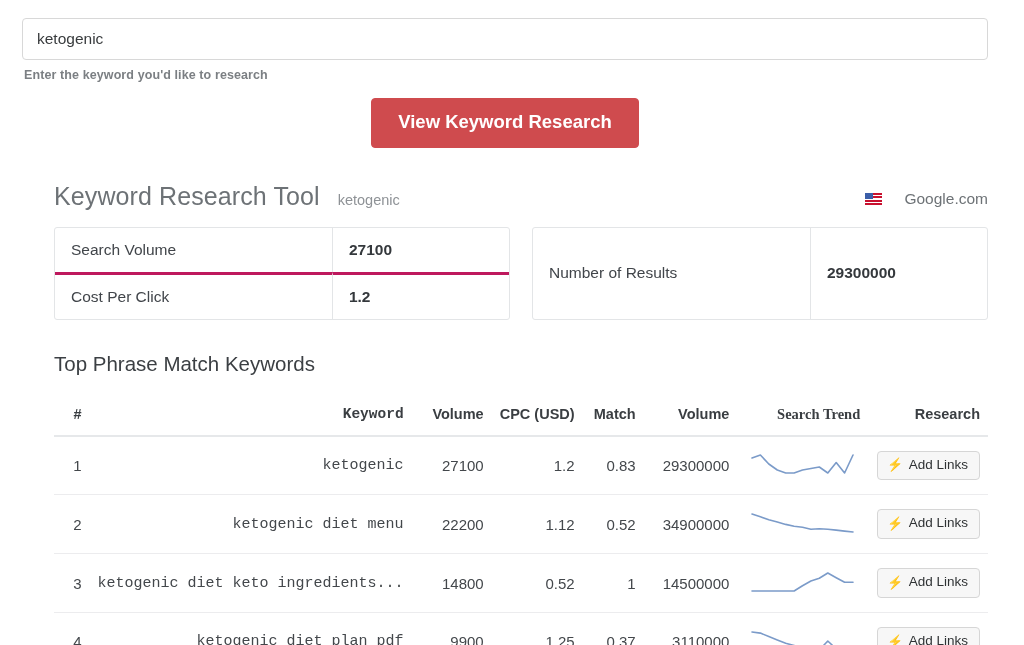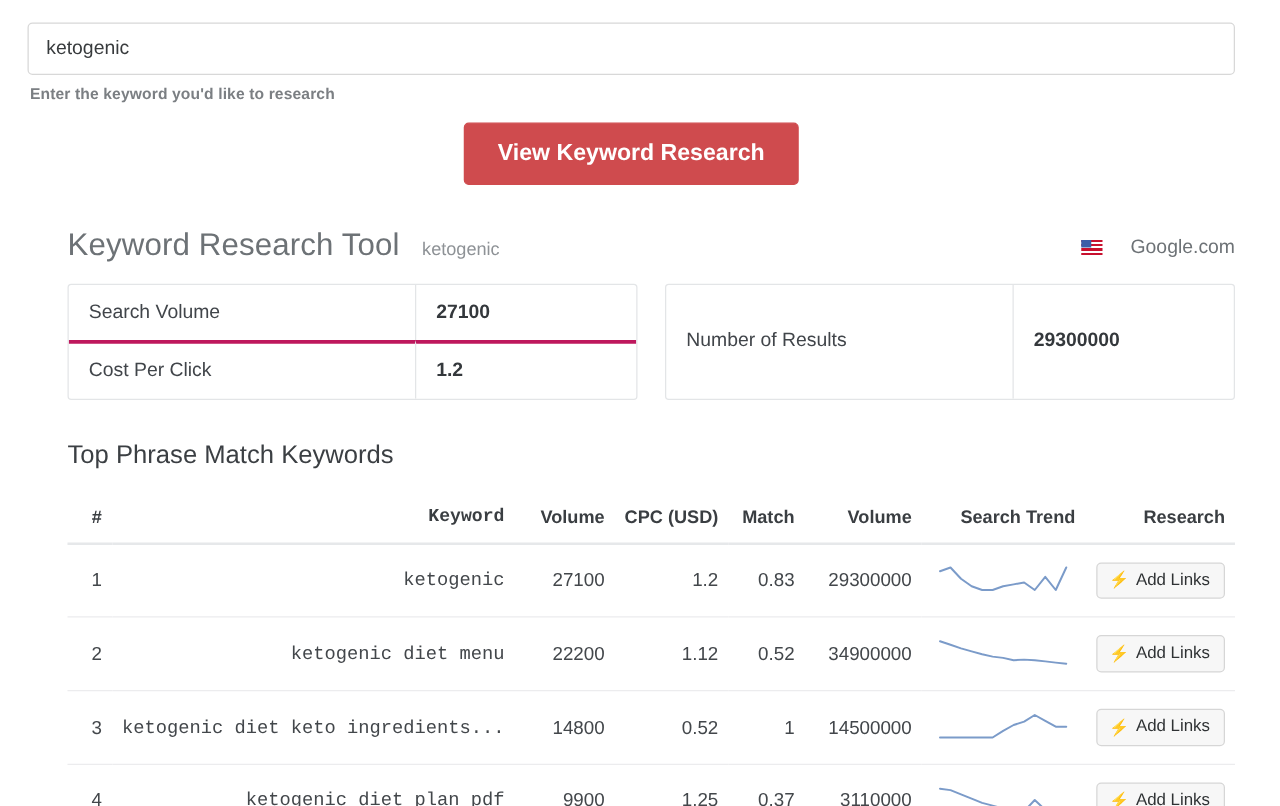--- a/index.html
+++ b/index.html
@@ -137,21 +137,21 @@
     border-bottom: 1px solid #ececee;
     text-align: right;
     white-space: nowrap;
   }
   th.c-num, td.c-num { text-align: left; width: 46px; padding-left: 12px; }
   th.c-kw, td.c-kw  { text-align: left; width: 262px; padding-left: 12px; font-family: Liberation Mono, monospace; }
   th.c-vol, td.c-vol { width: 92px; }
   th.c-cpc, td.c-cpc { width: 88px; }
   th.c-comp, td.c-comp { width: 64px; }
   th.c-res, td.c-res { width: 104px; }
-  th.c-trend, td.c-trend { width: 140px; text-align: center; padding-right: 4px; }
+  th.c-trend, td.c-trend { width: 140px; text-align: center; padding-right: 4px; font-family: Liberation Serif, serif; }
   th.c-act, td.c-act { width: 120px; text-align: center; }
 
   td.c-trend svg { display: block; margin: 0 auto; }
 
   .btn-link {
     display: inline-flex;
     align-items: center;
     gap: 5px;
     background: #f7f7f7;
     border: 1px solid #d6d6d6;

